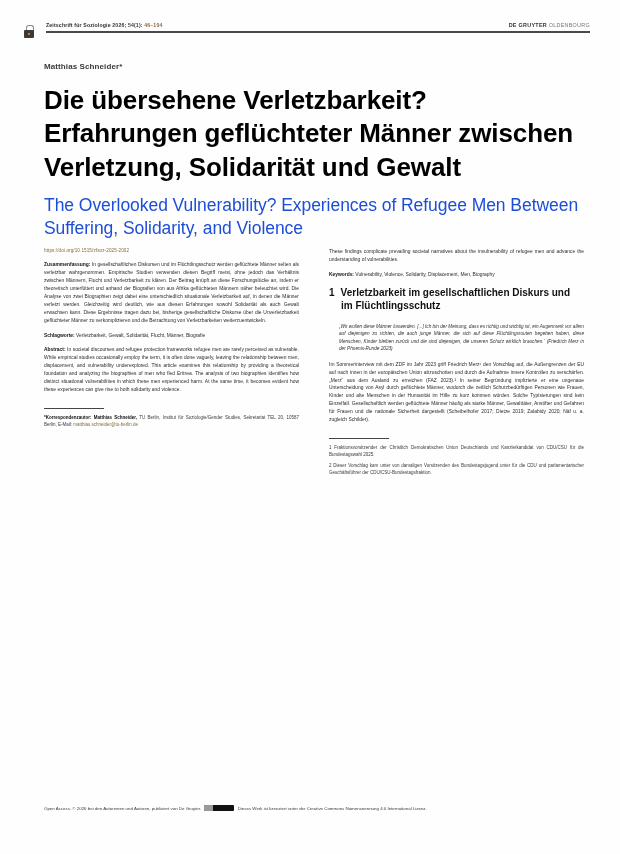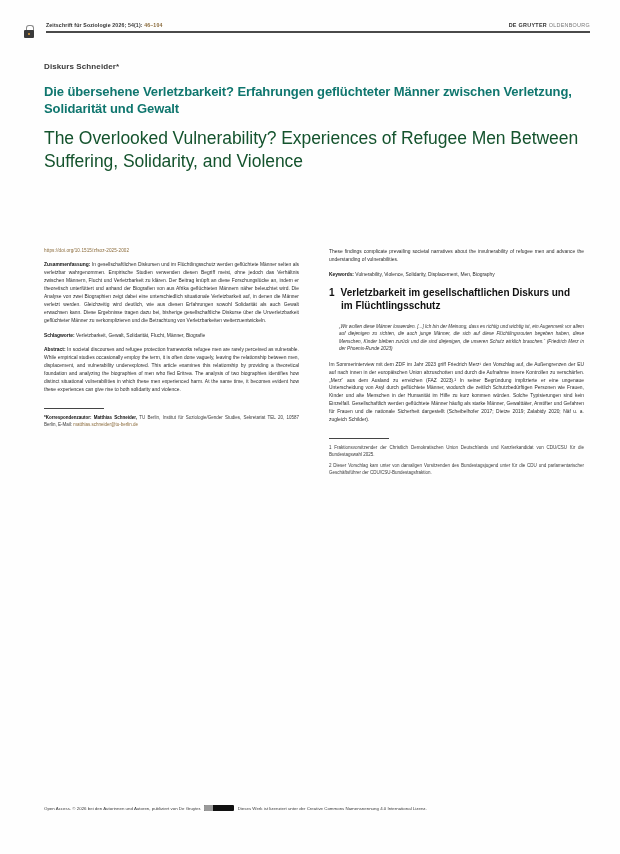--- a/index.html
+++ b/index.html
@@ -52,26 +52,26 @@
 
   
   .titleblock{
     position:absolute;left:44px;top:62px;width:540px;
   }
   .author{
     font-size:8px;font-weight:bold;color:#3a3a3a;
     margin-bottom:13px;letter-spacing:.1px;
   }
   h1.title-de{
-    margin:0;font-size:13px;line-height:1.28;
-    font-weight:bold;color:#0f766e;letter-spacing:-.1px;
+    margin:0;font-size:26px;line-height:1.28;
+    font-weight:bold;color:#000000;letter-spacing:-.1px;
   }
   h2.title-en{
     margin:10px 0 0 0;font-size:17.5px;line-height:1.3;
-    font-weight:normal;color:#14532d;letter-spacing:-.05px;
+    font-weight:normal;color:#1d4ed8;letter-spacing:-.05px;
   }
 
   
   .cols{
     position:absolute;left:44px;top:248px;width:540px;height:490px;
   }
   .col{
     position:absolute;top:0;width:255px;
   }
   .col-left{left:0;}
@@ -170,21 +170,21 @@
         <div class="publisher">
           <b>DE GRUYTER</b>
           <span class="old">OLDENBOURG</span>
         </div>
       </div>
       <div class="rule"></div>
     </div>
   </div>
 
   <div class="titleblock">
-    <div class="author">Diskurs Schneider*</div>
+    <div class="author">Matthias Schneider*</div>
     <h1 class="title-de">Die übersehene Verletzbarkeit? Erfahrungen geflüchteter Männer zwischen Verletzung, Solidarität und Gewalt</h1>
     <h2 class="title-en">The Overlooked Vulnerability? Experiences of Refugee Men Between Suffering, Solidarity, and Violence</h2>
   </div>
 
   <div class="cols">
 
     <div class="col col-left">
 
       <div class="doi">https://doi.org/10.1515/zfsoz-2025-2002</div>
 

